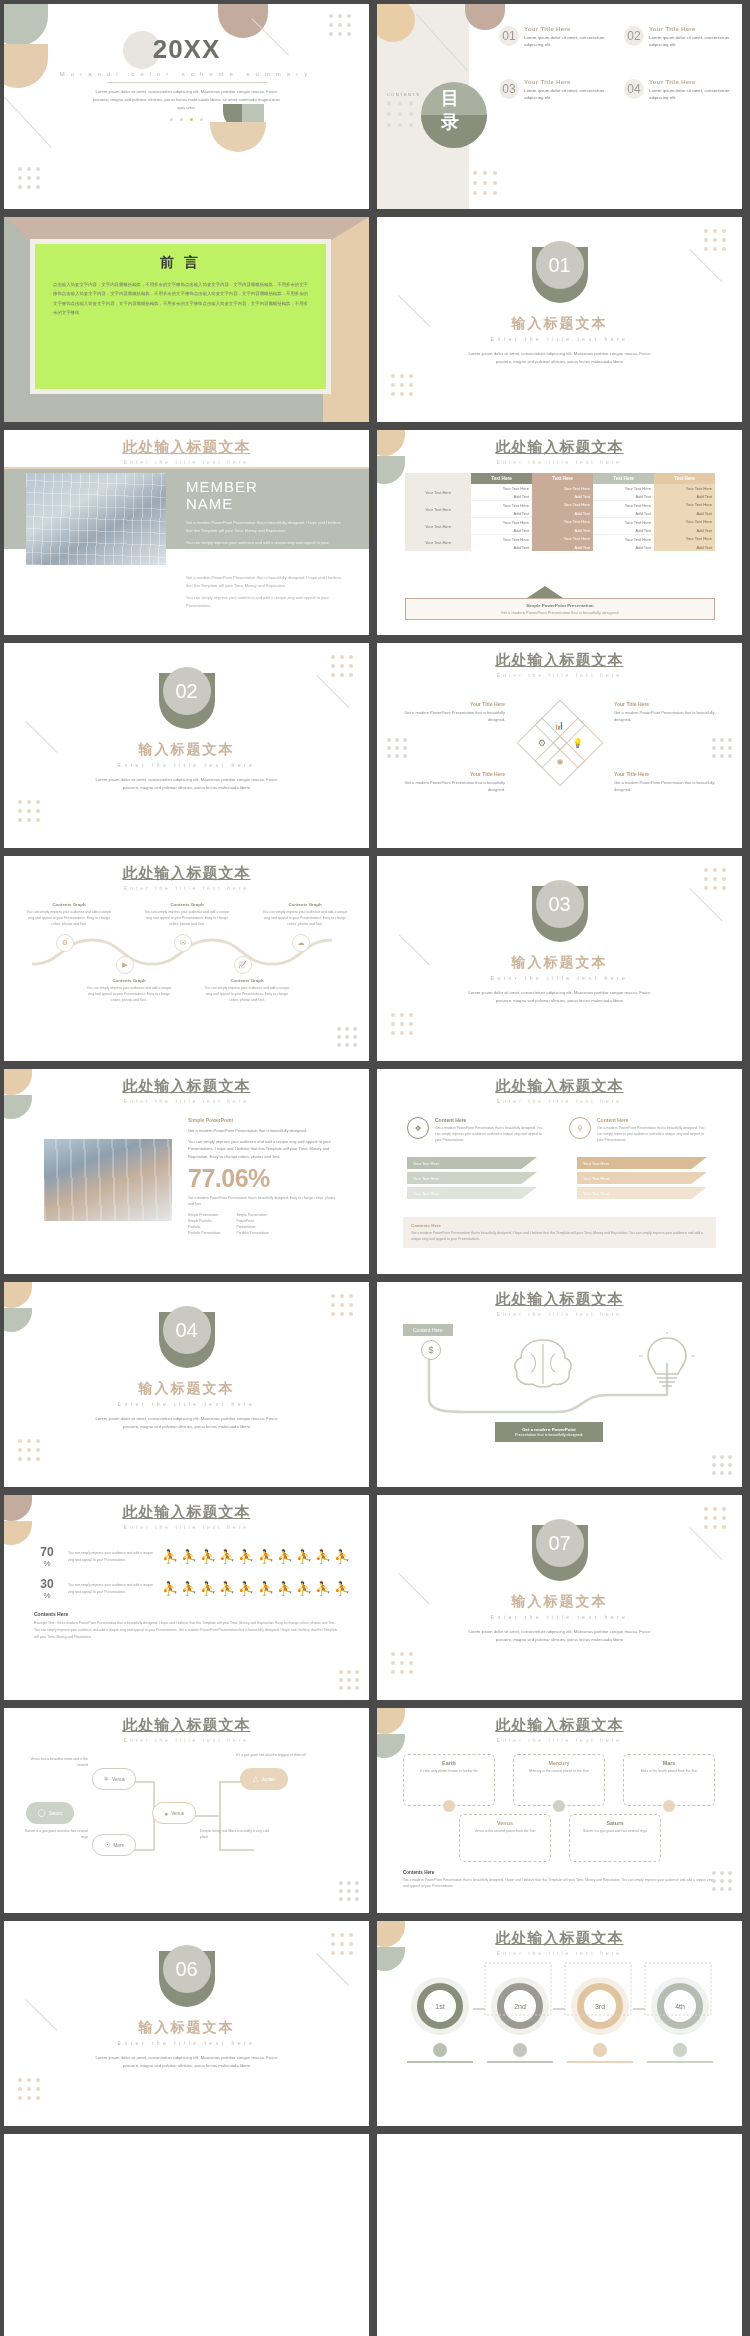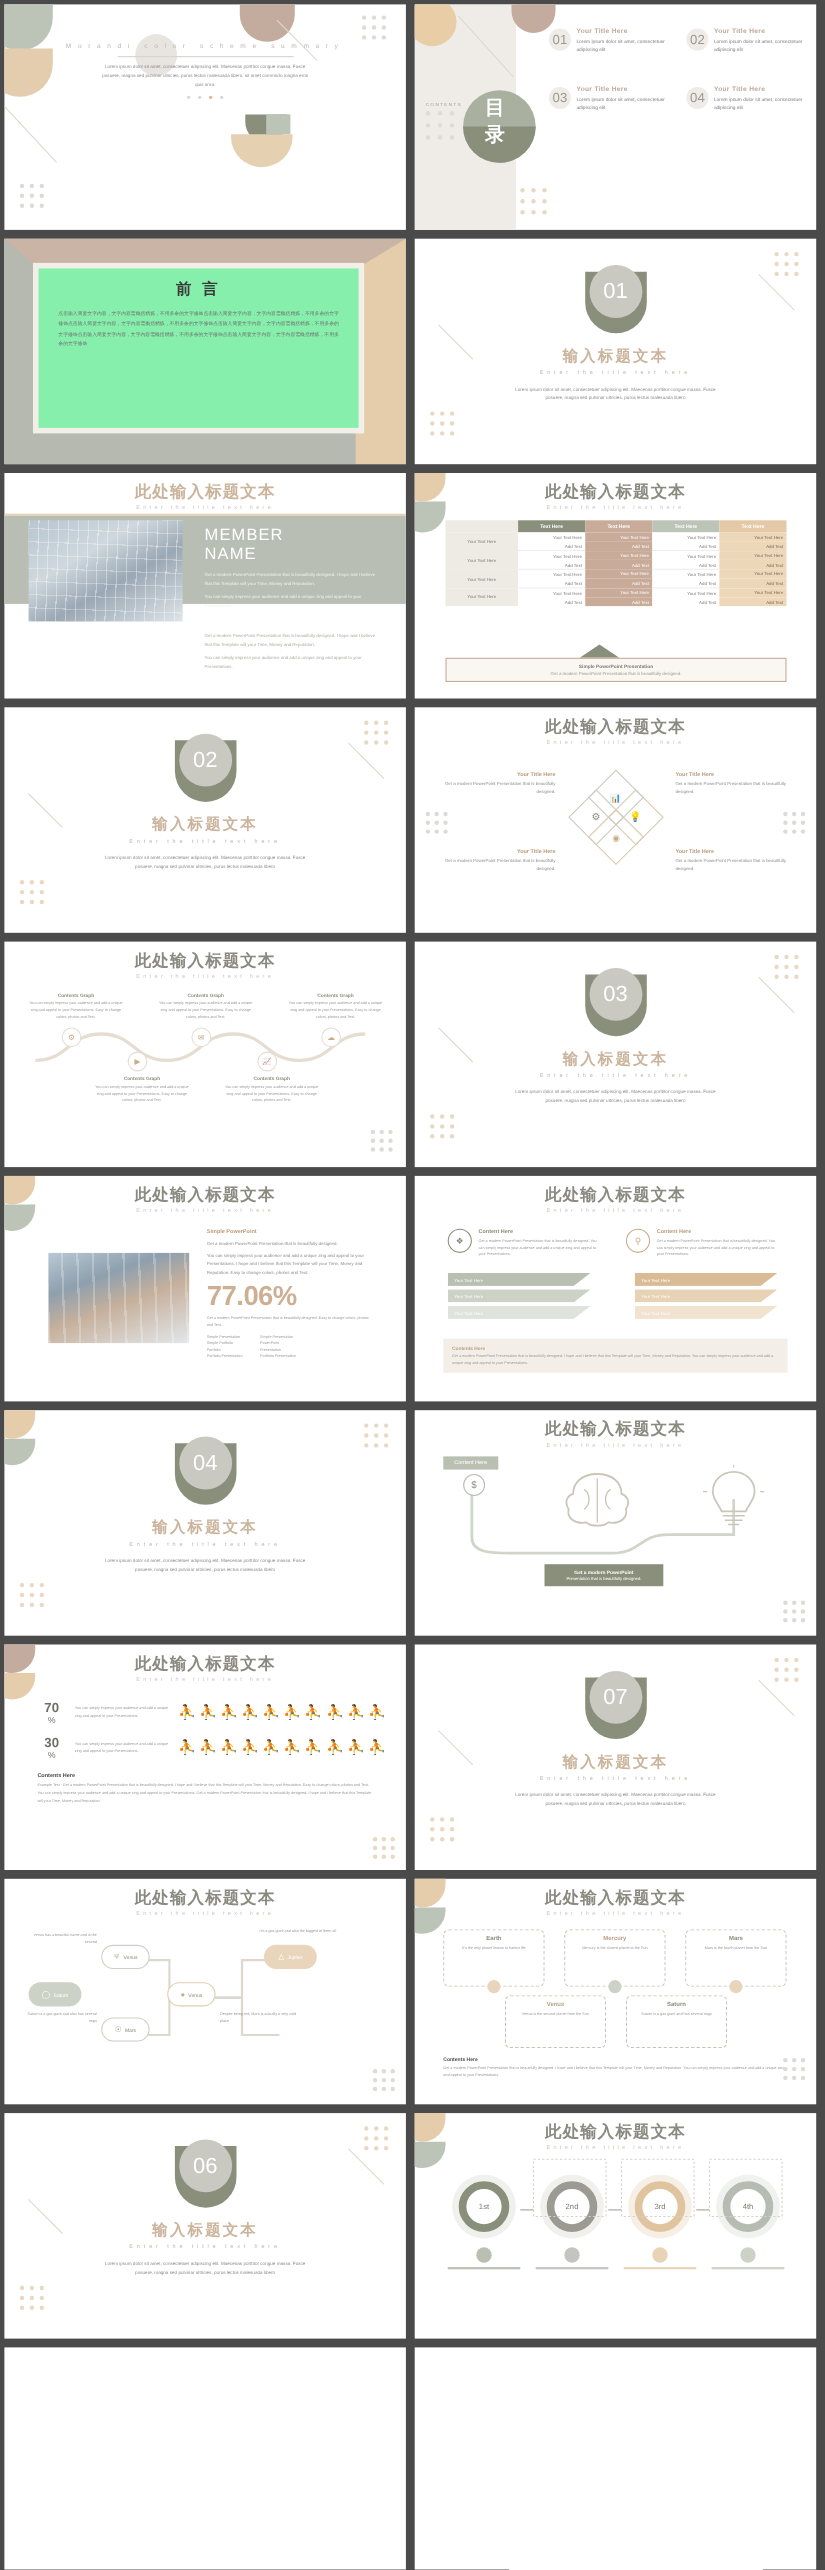--- a/index.html
+++ b/index.html
@@ -10,21 +10,21 @@
     overflow:hidden;
   }
   .deck { display:flex; flex-wrap:wrap; width:750px; padding:4px 4px; gap:8px 8px; }
   .slide {
     width:365px; height:205px;
     background:#fff; position:relative; overflow:hidden;
     flex:0 0 365px;
   }
   
   .sl-title { position:absolute; top:8px; left:0; width:100%; text-align:center; }
-  .sl-title .cn { font-size:15px; font-weight:bold; color:#8a8a80; letter-spacing:1px; }
+  .sl-title .cn { font-size:15px; font-weight:bold; color:#8a8a80; letter-spacing:1px;text-decoration:underline; }
   .sl-title .cn.tan { color:#cbb49c; }
   .sl-title .en { font-size:5px; color:#c9c9c2; letter-spacing:3px; margin-top:2px; }
   .half-bot { position:absolute; border-radius:0 0 100px 100px; }
   .circ { position:absolute; border-radius:50%; }
   .dots { position:absolute; display:grid; grid-template-columns:repeat(3,1fr); gap:5px; }
   .dots i { width:4px; height:4px; border-radius:50%; background:#dcdcd6; display:block; }
   .dots.tan i { background:#e8d9c4; }
   .diag { position:absolute; height:1px; background:#ddd9d2; transform-origin:0 0; }
   .body-txt { font-size:4.2px; color:#8b8b8b; line-height:1.9; text-align:center; }
   .body-txt-l { font-size:4.2px; color:#8b8b8b; line-height:1.9; text-align:left; }
@@ -91,20 +91,21 @@
         <i></i>
         <i></i>
     </div>
     <div class="diag" style="left:248px;top:14px;width:52px;transform:rotate(45deg);"></div>
     <div class="diag" style="left:0px;top:92px;width:70px;transform:rotate(47deg);"></div>
     <div class="circ" style="left:119px;top:27px;width:38px;height:38px;background:#e8e5e0;"></div>
     <div class="half-bot" style="left:219px;top:100px;width:38px;height:26px;background:#8a8f7c;"></div>
     <div style="position:absolute;left:238px;top:100px;width:22px;height:18px;background:#bcc4b8;"></div>
     <div class="half-bot" style="left:206px;top:118px;width:56px;height:30px;background:#e5d0b2;"></div>
     <div style="position:absolute;left:0;top:30px;width:100%;text-align:center;">
+      <div style="font-size:26px;color:#6f6f68;font-weight:bold;letter-spacing:1px;">20XX</div>
       <div style="font-size:6px;color:#bdb7ae;letter-spacing:6px;margin-top:6px;">Morandi color scheme summary</div>
       <div style="width:160px;height:1px;background:#d9d3ca;margin:5px auto 0;"></div>
       <div class="body-txt" style="width:190px;margin:5px auto 0;">Lorem ipsum dolor sit amet, consectetuer adipiscing elit. Maecenas porttitor congue massa. Fusce posuere, magna sed pulvinar ultricies, purus lectus malesuada libero, sit amet commodo magna eros quis urna.</div>
       <div class="four-dots" style="margin-top:6px;">
           <i></i>
           <i></i>
           <i class="on"></i>
           <i></i>
         </div>
     </div>
@@ -181,21 +182,21 @@
         </div>
       </div>
     </div>
   </div>
 
   <div class="slide">
     <div style="position:absolute;inset:0;background:#b5b9b0;"></div>
     <div style="position:absolute;left:0;top:0;width:100%;height:28px;background:#c9b4a6;clip-path:polygon(0 0,100% 0,100% 100%,32px 100%);"></div>
     <div style="position:absolute;right:0;top:0;width:46px;height:100%;background:#e5cdab;clip-path:polygon(100% 0,100% 100%,0 100%,0 28px);"></div>
     <div style="position:absolute;left:26px;top:22px;right:38px;bottom:28px;background:#f2efe9;"></div>
-    <div style="position:absolute;left:31px;top:27px;right:43px;bottom:33px;background:#86efac;">
+    <div style="position:absolute;left:31px;top:27px;right:43px;bottom:33px;background:#bef264;">
       <div style="text-align:center;font-size:14px;font-weight:bold;color:#3a3a3a;letter-spacing:3px;margin-top:10px;">前 言</div>
       <div class="body-txt-l" style="margin:8px 18px 0;font-size:4.4px;line-height:2.1;color:#707070;text-align:justify;">点击输入简要文字内容，文字内容需概括精炼，不用多余的文字修饰点击输入简要文字内容，文字内容需概括精炼，不用多余的文字修饰点击输入简要文字内容，文字内容需概括精炼，不用多余的文字修饰点击输入简要文字内容，文字内容需概括精炼，不用多余的文字修饰点击输入简要文字内容，文字内容需概括精炼，不用多余的文字修饰点击输入简要文字内容，文字内容需概括精炼，不用多余的文字修饰</div>
     </div>
   </div>
 
   <div class="slide">
     <div class="dots tan" style="right:16px;top:12px;">
         <i></i>
         <i></i>
         <i></i>

